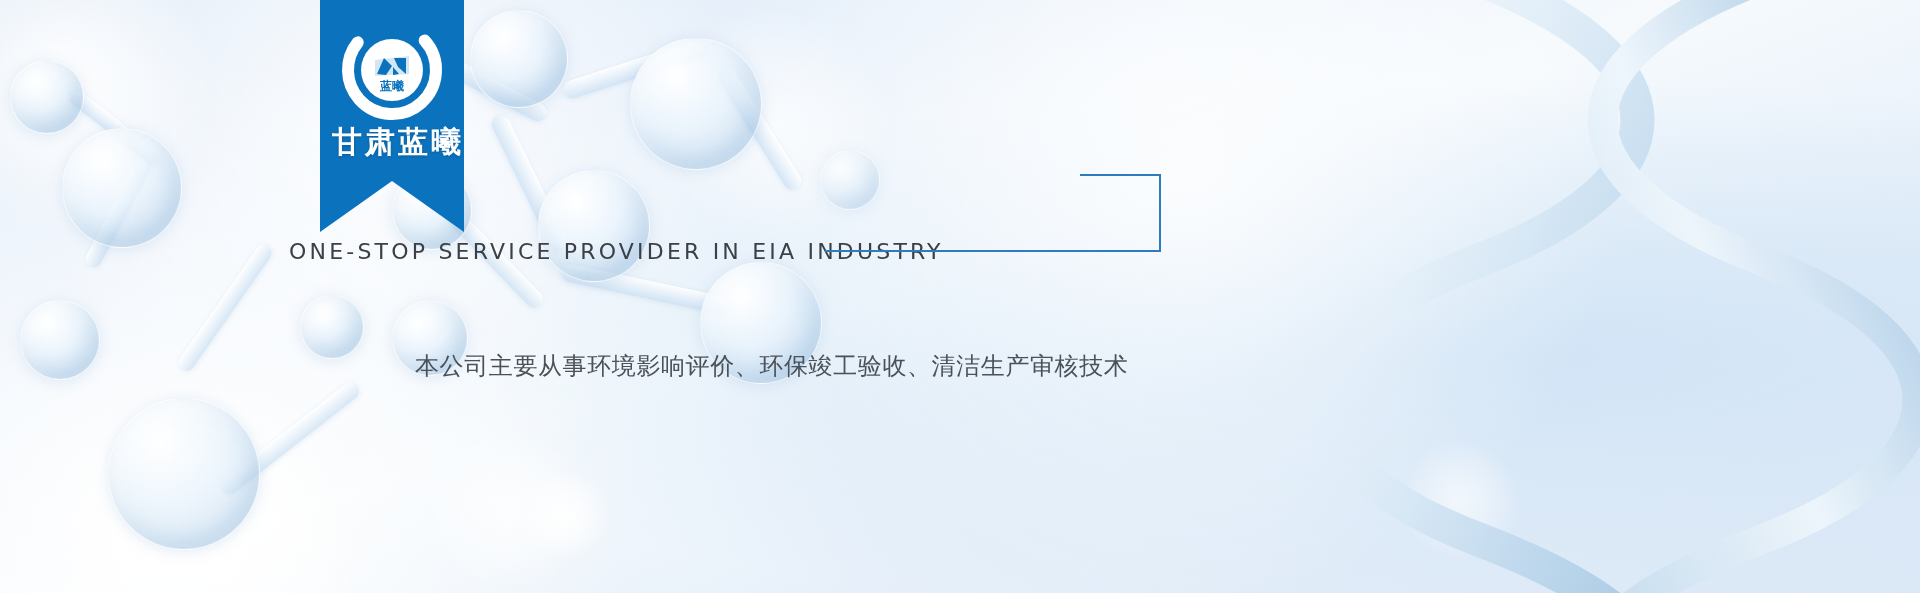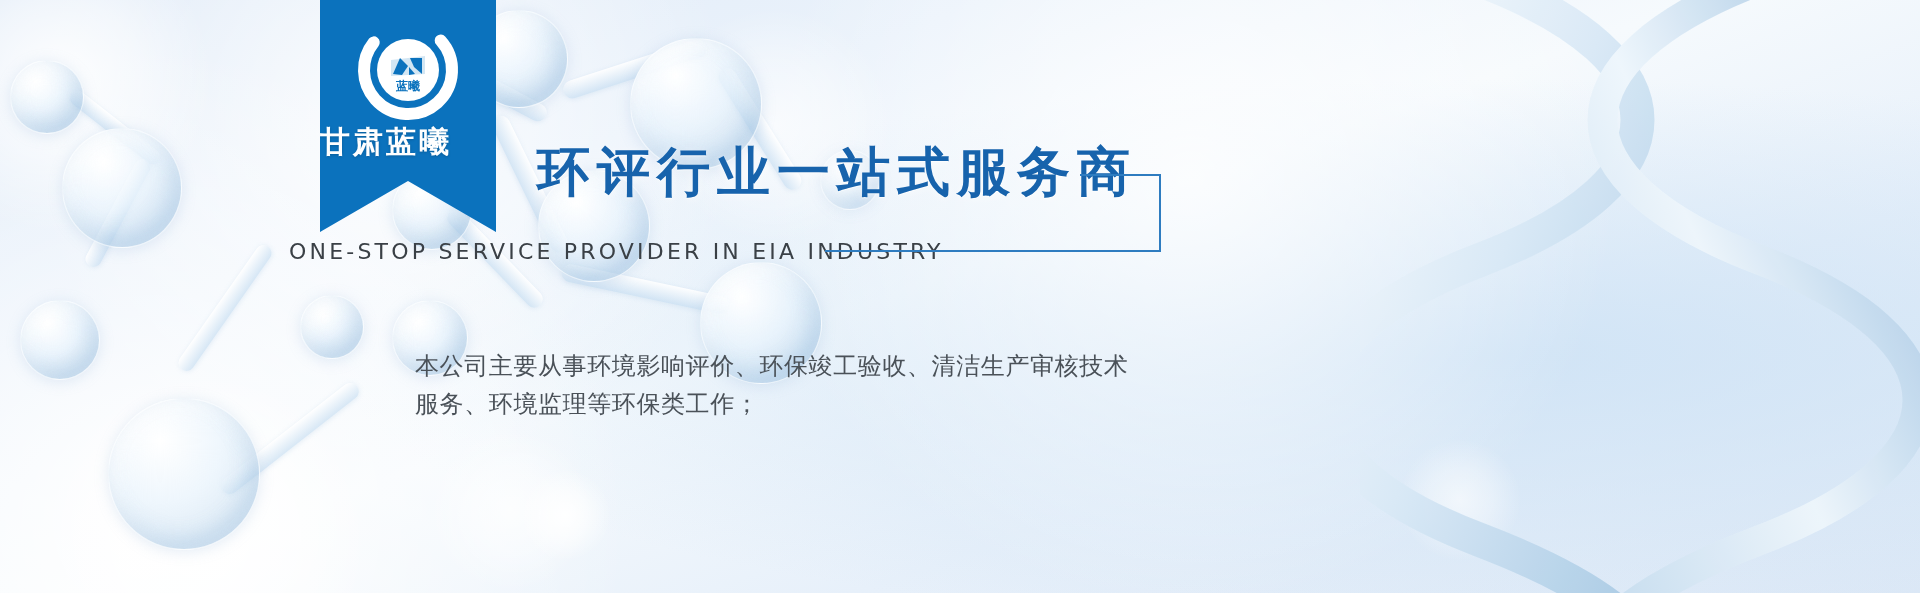--- a/index.html
+++ b/index.html
@@ -27,28 +27,28 @@
     border:1px solid rgba(255,255,255,0.55);
   }
   .rod{position:absolute;background:linear-gradient(180deg,rgba(255,255,255,0.9),rgba(186,214,238,0.55));border-radius:40px;pointer-events:none;box-shadow:0 1px 5px rgba(150,185,220,0.22);}
   .glow{position:absolute;border-radius:50%;background:radial-gradient(circle,rgba(255,255,255,0.96) 0%,rgba(255,255,255,0.55) 38%,rgba(255,255,255,0) 72%);pointer-events:none;}
 
   
   #helix{position:absolute;right:0;top:0;width:560px;height:593px;pointer-events:none;}
 
   
   #badge{
-    position:absolute;left:320px;top:0;width:176px;height:232px;
+    position:absolute;left:320px;top:0;width:144px;height:232px;
     background:#0b72bd;
     clip-path:polygon(0 0,100% 0,100% 100%,50% 78%,0 100%);
     box-shadow:0 6px 18px rgba(20,80,140,0.22);
   }
   #badge-logo{position:absolute;left:50%;top:14px;transform:translateX(-50%);width:112px;height:112px;}
   #badge-name{
-    position:absolute;left:0;right:0;top:122px;text-align:left;
+    position:absolute;left:0;right:0;top:122px;text-align:right;
     color:#ffffff;font-size:30px;font-weight:bold;letter-spacing:3px;
     font-family:"DejaVu Sans","Liberation Sans",sans-serif;
     text-shadow:0 1px 3px rgba(0,0,0,0.18);
   }
 
   
   #headline{
     position:absolute;left:537px;top:141px;
     font-family:"DejaVu Serif","Liberation Serif",serif;
     font-weight:bold;font-size:53px;line-height:60px;letter-spacing:7px;
@@ -163,26 +163,24 @@
         <path d="M39 46 L73 42 L73 60 L39 62 Z" opacity="0.18"></path>
         <path d="M41 60 L48 44 L56 52 L50 61 Z"></path>
         <path d="M58 44 L70 44 L70 60 L62 53 Z"></path>
         <path d="M57 53 L63 60 L57 61 Z"></path>
       </g>
       <text x="56" y="76" text-anchor="middle" font-size="12" fill="#0b72bd" font-family="DejaVu Sans, sans-serif" font-weight="bold">蓝曦</text>
     </svg>
     <div id="badge-name">甘肃蓝曦</div>
   </div>
 
-  <div id="headline">环评行业一站式服务商</div>
 
   <div id="subline">ONE-STOP SERVICE PROVIDER IN EIA INDUSTRY</div>
 
   <div class="rule" id="rule-h"></div>
   <div class="rule" id="rule-v"></div>
   <div class="rule" id="rule-top"></div>
 
   <div id="body-copy">
     <div>本公司主要从事环境影响评价、环保竣工验收、清洁生产审核技术</div>
-    <div>服务、环境监理等环保类工作；</div>
   </div>
 
 </div>
 
 </body></html>

